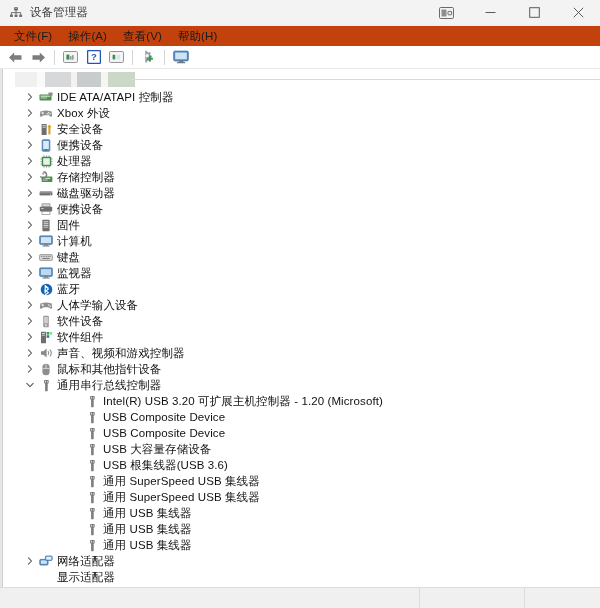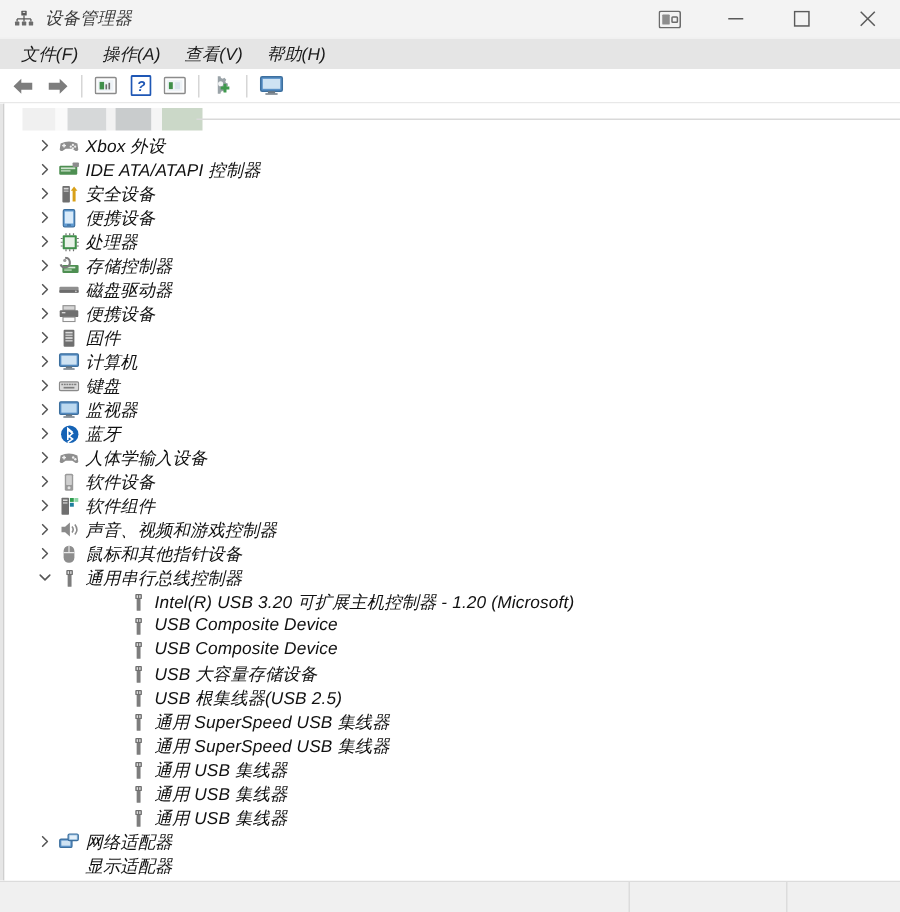--- a/index.html
+++ b/index.html
@@ -16,21 +16,20 @@
   }
 
   #window {
     position: relative;
     width: 600px;
     height: 608px;
     background: #ffffff;
     box-sizing: border-box;
     display: flex;
     flex-direction: column;
-    font-style: italic;
   }
 
   
   #titlebar {
     position: relative;
     height: 25px;
     min-height: 25px;
     background: #f3f3f3;
     display: flex;
     align-items: center;
@@ -66,21 +65,21 @@
     align-items: center;
     justify-content: center;
     color: #4a4a4a;
   }
   .tb-btn svg { display: block; }
 
   
   #menubar {
     height: 20px;
     min-height: 20px;
-    background: #e5e5e5;
+    background: #c2410c;
     display: flex;
     align-items: center;
     padding-left: 8px;
     gap: 0px;
   }
   .menu-item {
     font-size: 11.5px;
     color: #1b1b1b;
     padding: 2px 10px 2px 6px;
     white-space: nowrap;
@@ -366,46 +365,46 @@
 
       <div id="tree">
           <div class="row d0">
             <span class="chev">
               <svg width="8" height="8" viewBox="0 0 8 8">
                 <path d="M2.4 0.8 L5.6 4 L2.4 7.2" fill="none" stroke="#565656" stroke-width="1.05" stroke-linecap="round" stroke-linejoin="round"></path>
               </svg>
             </span>
             <span class="ico">
               <svg width="14" height="12" viewBox="0 0 14 12">
+                <rect x="0.5" y="3.5" width="12" height="6" rx="0.8" fill="#4e8f52"></rect>
+                <rect x="1.6" y="4.6" width="9.6" height="1.2" fill="#cfe3cf"></rect>
+                <rect x="1.6" y="6.4" width="6.4" height="1" fill="#b9d6ba"></rect>
+                <rect x="9.4" y="1.4" width="4.2" height="3" rx="0.5" fill="#8c8c8c"></rect>
+              </svg>
+            </span>
+            <span class="label">IDE ATA/ATAPI 控制器</span>
+          </div>
+          <div class="row d0">
+            <span class="chev">
+              <svg width="8" height="8" viewBox="0 0 8 8">
+                <path d="M2.4 0.8 L5.6 4 L2.4 7.2" fill="none" stroke="#565656" stroke-width="1.05" stroke-linecap="round" stroke-linejoin="round"></path>
+              </svg>
+            </span>
+            <span class="ico">
+              <svg width="14" height="12" viewBox="0 0 14 12">
                 <path d="M1.4 4.6 q5.6-2.4 11.2 0 l0.6 4.2 q-0.4 1.2-1.8 0.8 l-2.2-1.4 h-4.4 l-2.2 1.4 q-1.4 0.4-1.8-0.8 z" fill="#8e8e8e"></path>
                 <rect x="2.4" y="5.6" width="2.6" height="0.9" fill="#f0f0f0"></rect>
                 <rect x="3.2" y="4.8" width="1" height="2.5" fill="#f0f0f0"></rect>
                 <circle cx="9.6" cy="5.6" r="0.75" fill="#f0f0f0"></circle>
                 <circle cx="11.1" cy="6.8" r="0.75" fill="#f0f0f0"></circle>
                 <circle cx="8.2" cy="6.8" r="0.75" fill="#f0f0f0"></circle>
                 <circle cx="9.6" cy="7.9" r="0.75" fill="#f0f0f0"></circle>
               </svg>
             </span>
             <span class="label">Xbox 外设</span>
-          </div>
-          <div class="row d0">
-            <span class="chev">
-              <svg width="8" height="8" viewBox="0 0 8 8">
-                <path d="M2.4 0.8 L5.6 4 L2.4 7.2" fill="none" stroke="#565656" stroke-width="1.05" stroke-linecap="round" stroke-linejoin="round"></path>
-              </svg>
-            </span>
-            <span class="ico">
-              <svg width="14" height="12" viewBox="0 0 14 12">
-                <rect x="0.5" y="3.5" width="12" height="6" rx="0.8" fill="#4e8f52"></rect>
-                <rect x="1.6" y="4.6" width="9.6" height="1.2" fill="#cfe3cf"></rect>
-                <rect x="1.6" y="6.4" width="6.4" height="1" fill="#b9d6ba"></rect>
-                <rect x="9.4" y="1.4" width="4.2" height="3" rx="0.5" fill="#8c8c8c"></rect>
-              </svg>
-            </span>
-            <span class="label">IDE ATA/ATAPI 控制器</span>
           </div>
           <div class="row d0">
             <span class="chev">
               <svg width="8" height="8" viewBox="0 0 8 8">
                 <path d="M2.4 0.8 L5.6 4 L2.4 7.2" fill="none" stroke="#565656" stroke-width="1.05" stroke-linecap="round" stroke-linejoin="round"></path>
               </svg>
             </span>
             <span class="ico">
               <svg width="13" height="13" viewBox="0 0 13 13">
                 <rect x="1.6" y="1" width="5" height="11" rx="0.6" fill="#6f6f6f"></rect>
@@ -750,21 +749,21 @@
               <svg width="8" height="8" viewBox="0 0 8 8"></svg>
             </span>
             <span class="ico">
               <svg width="9" height="13" viewBox="0 0 9 13">
                 <rect x="3.1" y="4" width="2.6" height="8.2" rx="0.4" fill="#7d7d7d"></rect>
                 <rect x="2.2" y="1" width="4.4" height="3.4" rx="0.6" fill="#6f6f6f"></rect>
                 <rect x="3.1" y="1.8" width="0.9" height="1.8" fill="#e0e0e0"></rect>
                 <rect x="4.8" y="1.8" width="0.9" height="1.8" fill="#e0e0e0"></rect>
               </svg>
             </span>
-            <span class="label">USB 根集线器(USB 2.5)</span>
+            <span class="label">USB 根集线器(USB 3.6)</span>
           </div>
           <div class="row d1">
             <span class="chev blank">
               <svg width="8" height="8" viewBox="0 0 8 8"></svg>
             </span>
             <span class="ico">
               <svg width="9" height="13" viewBox="0 0 9 13">
                 <rect x="3.1" y="4" width="2.6" height="8.2" rx="0.4" fill="#7d7d7d"></rect>
                 <rect x="2.2" y="1" width="4.4" height="3.4" rx="0.6" fill="#6f6f6f"></rect>
                 <rect x="3.1" y="1.8" width="0.9" height="1.8" fill="#e0e0e0"></rect>

